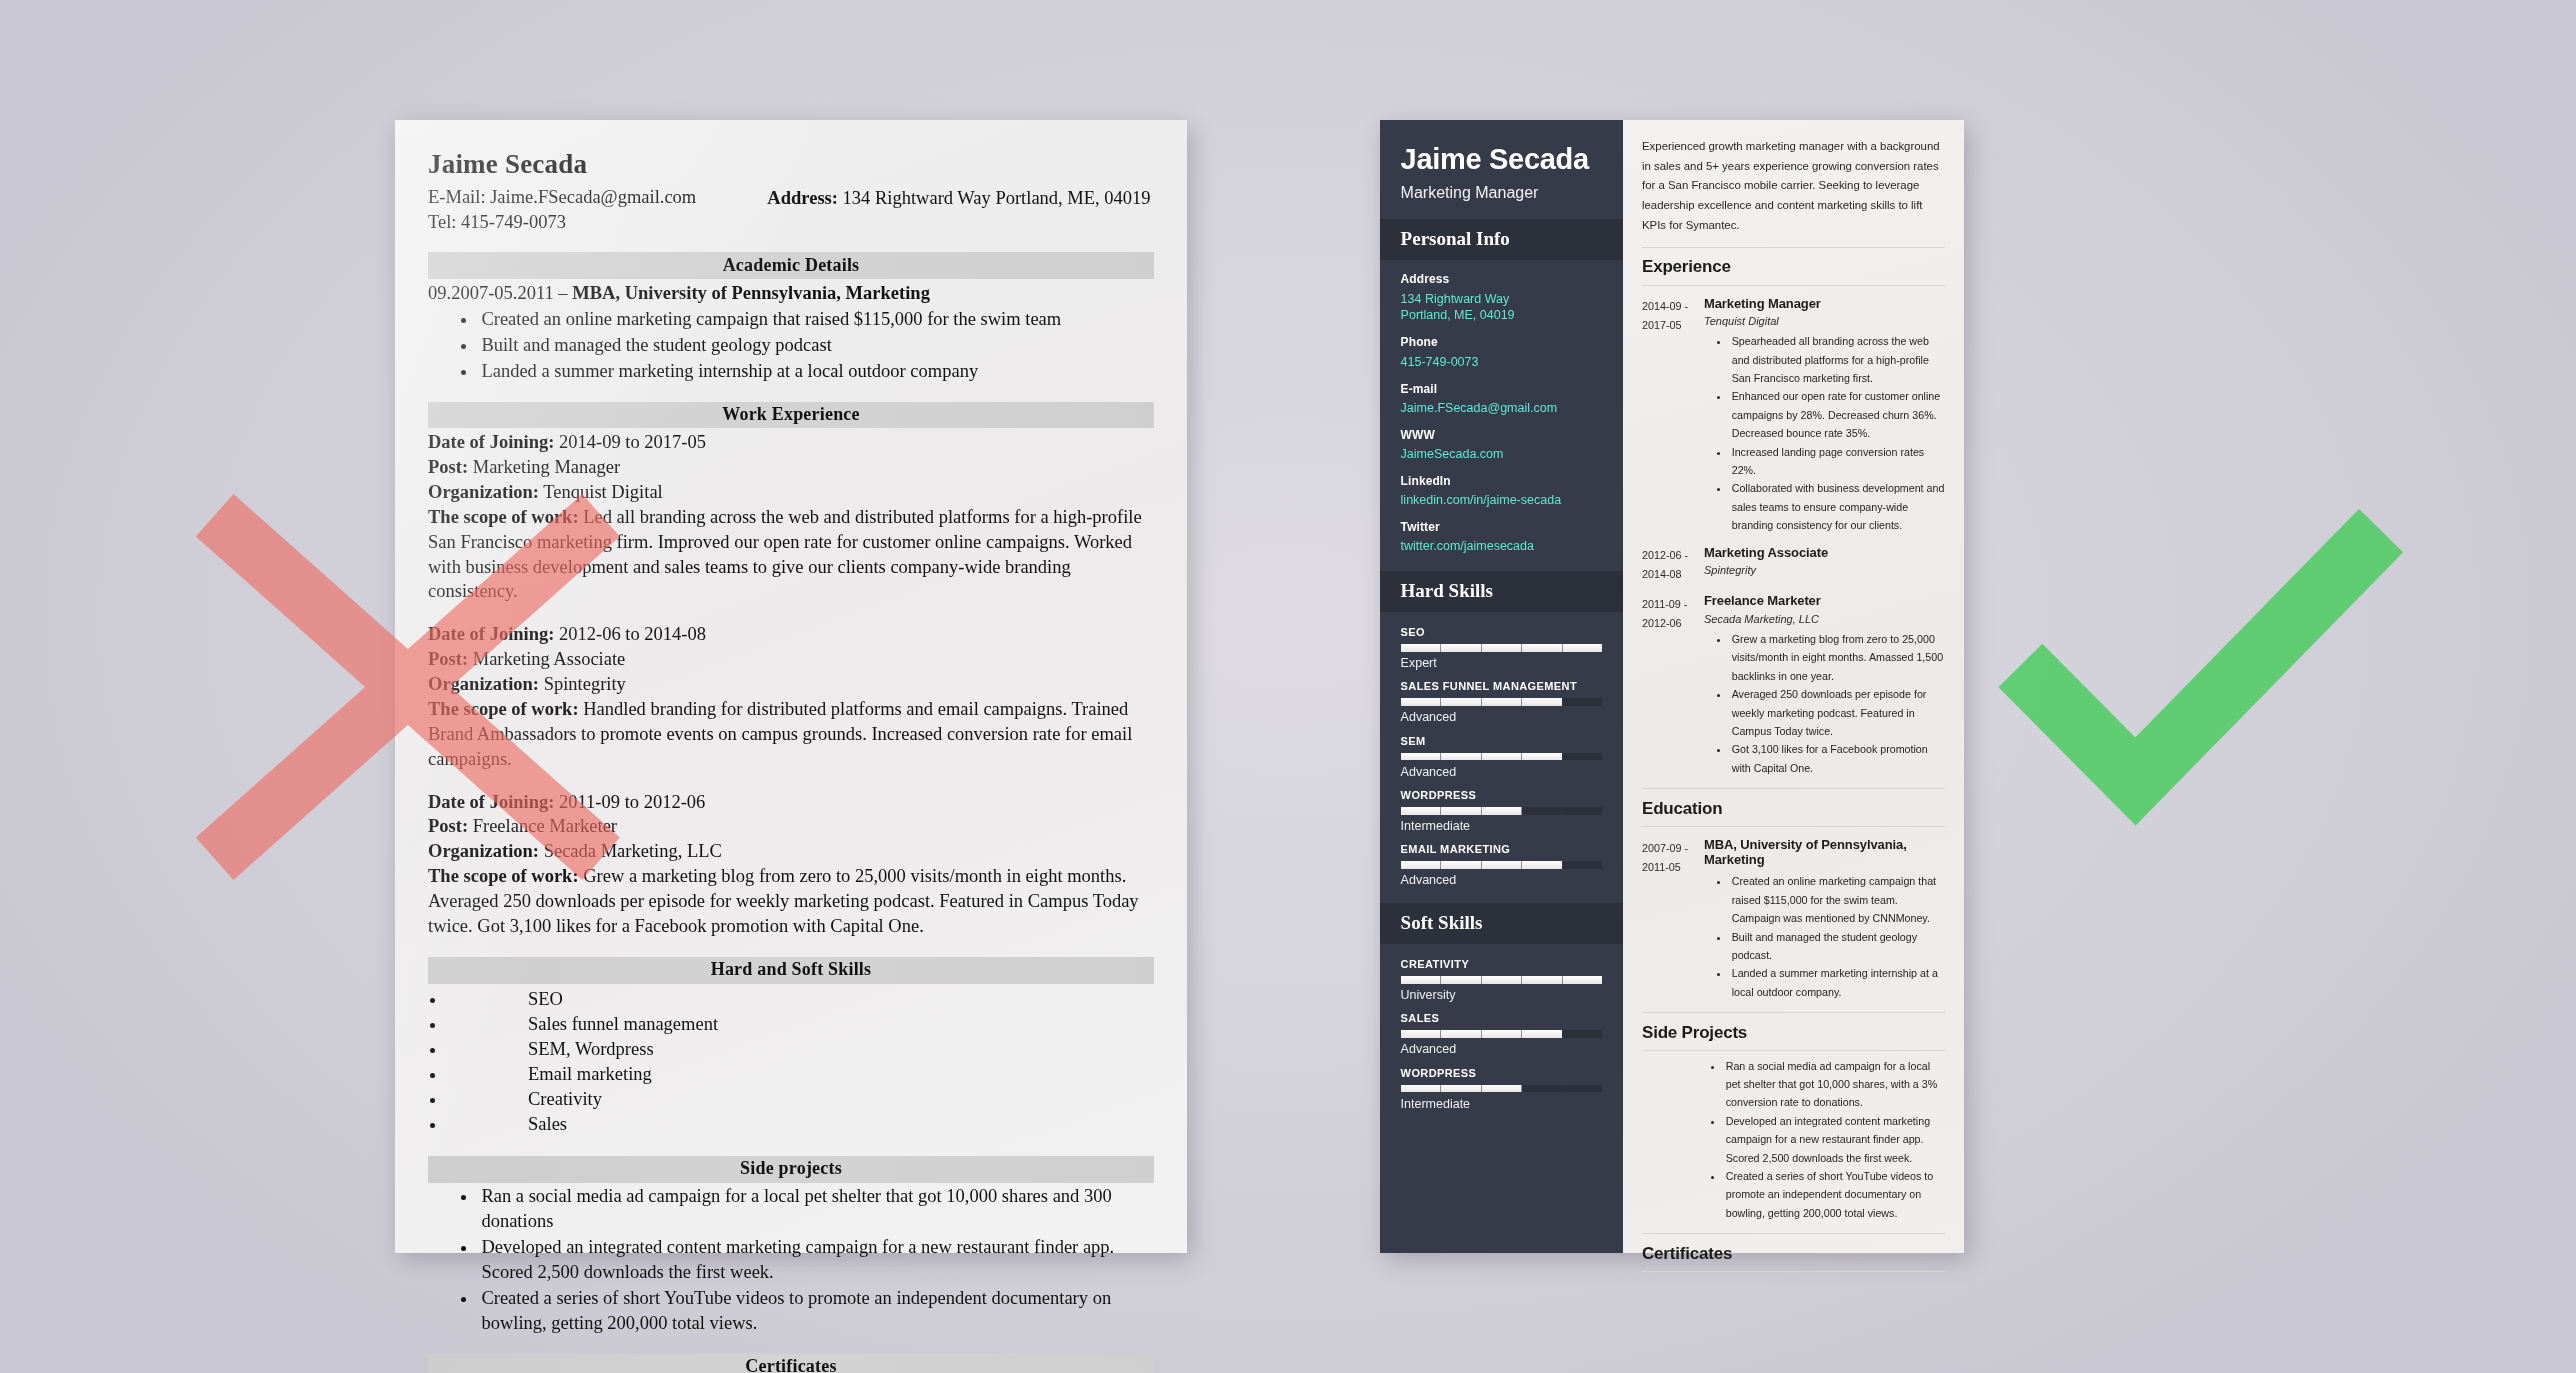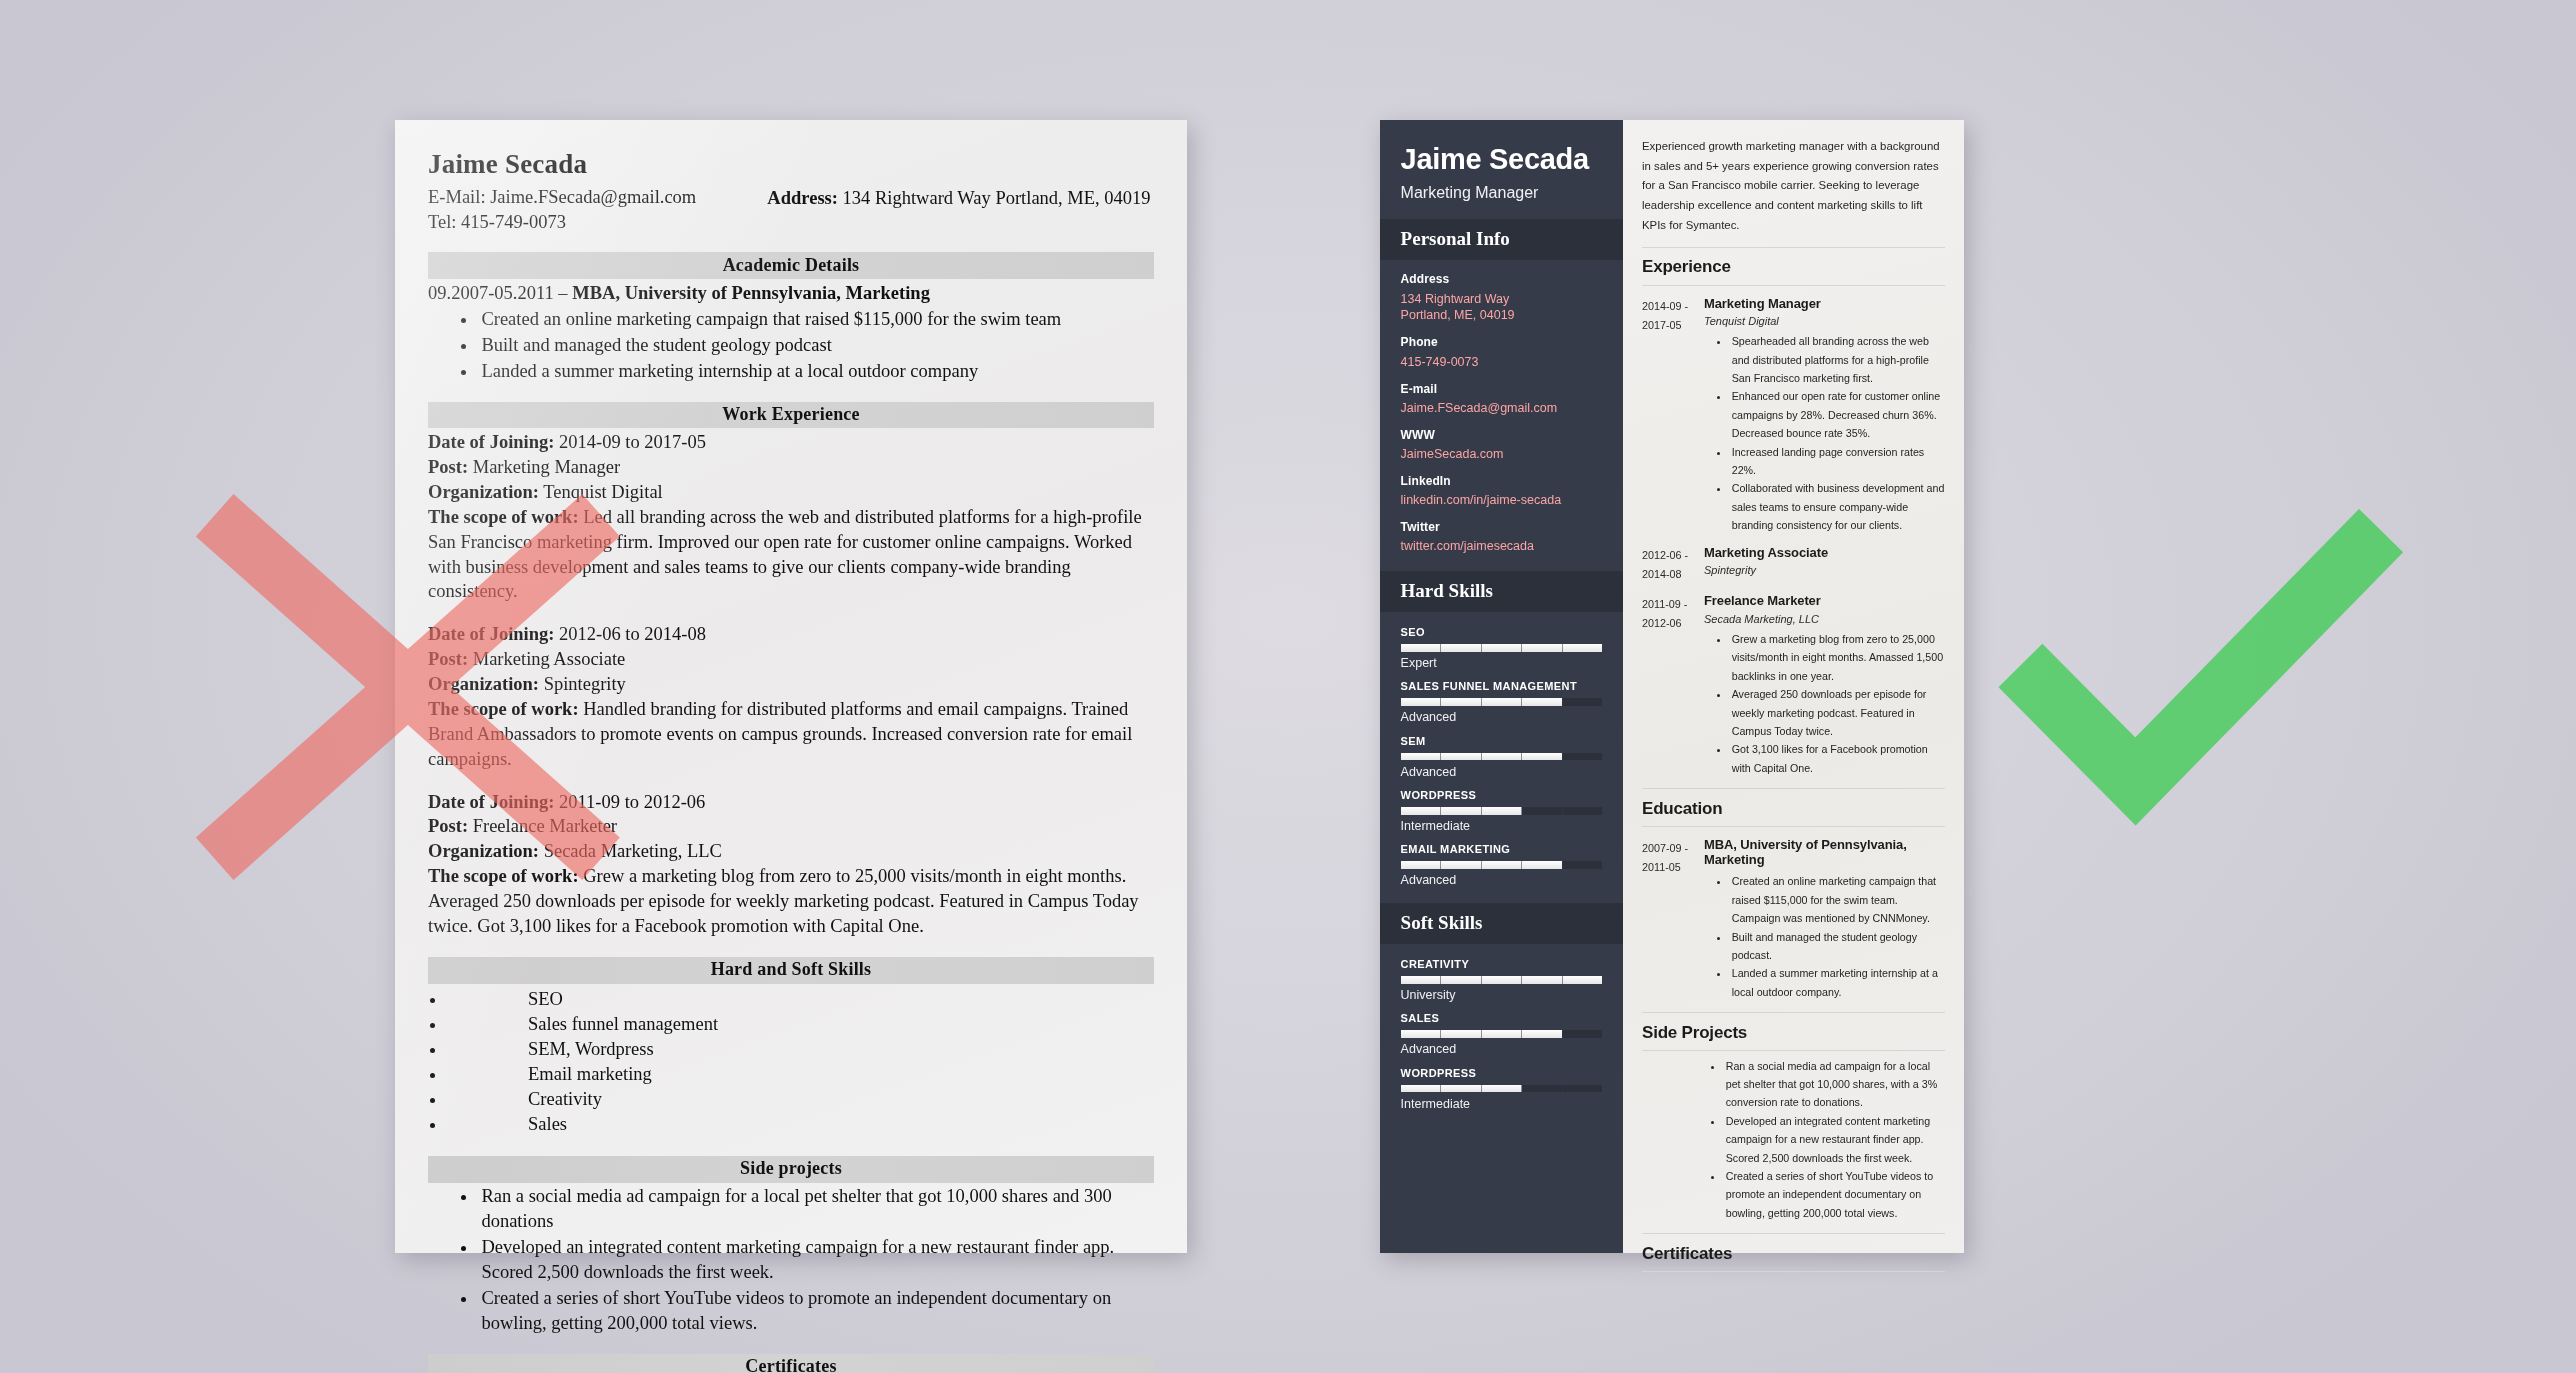--- a/index.html
+++ b/index.html
@@ -92,21 +92,21 @@
   .r-sec-band {
     background: #2b303b;
     padding: 9.4px 20.6px 10.3px 20.6px;
     font-size: 19px;
     font-weight: bold;
     font-family: Liberation Serif, serif;
   }
   .r-side-body { padding: 12px 20.6px 0 20.6px; }
   .r-field-label { font-size: 12px; font-weight: bold; margin-top: 11px; letter-spacing: 0.1px; }
   .r-field-label:first-child { margin-top: 0; }
-  .r-field-value { font-size: 12.5px; margin-top: 4.3px; color: #fca5a5; line-height: 1.35; }
+  .r-field-value { font-size: 12.5px; margin-top: 4.3px; color: #5eead4; line-height: 1.35; }
 
   .r-skill { margin-top: 10.3px; }
   .r-skill:first-child { margin-top: 1.7px; }
   .r-skill-name { font-size: 11px; font-weight: bold; letter-spacing: 0.4px; }
   .r-bar-track {
     position: relative;
     height: 7.7px;
     background: #2b303b;
     margin-top: 6px;
   }

